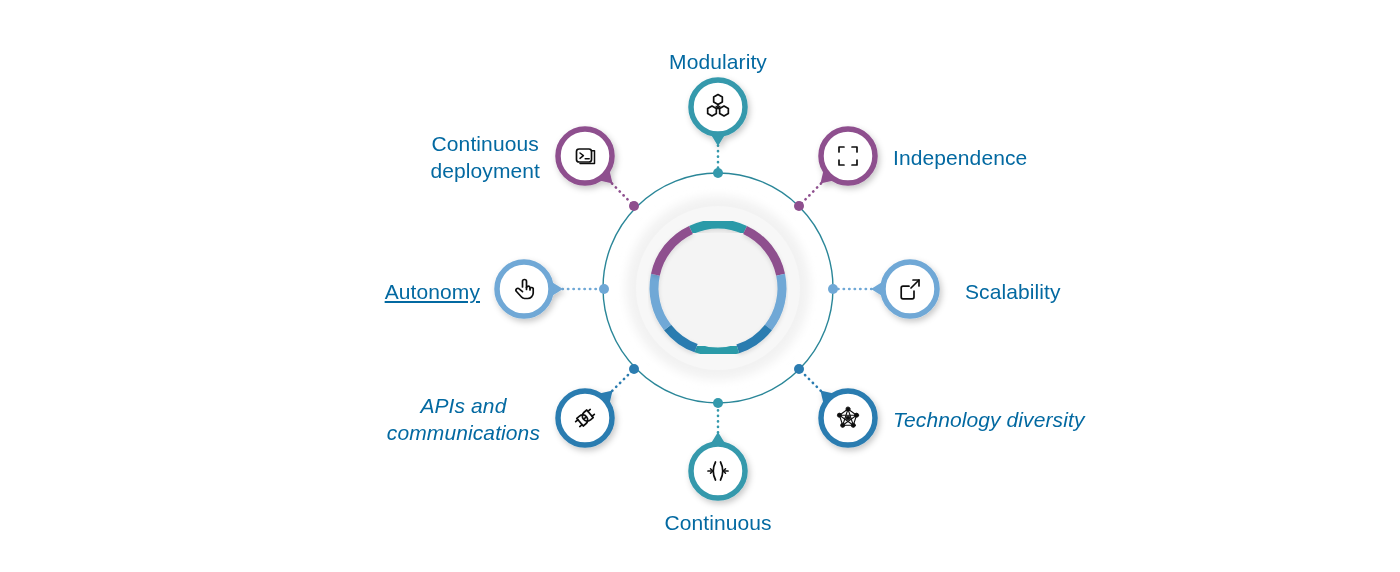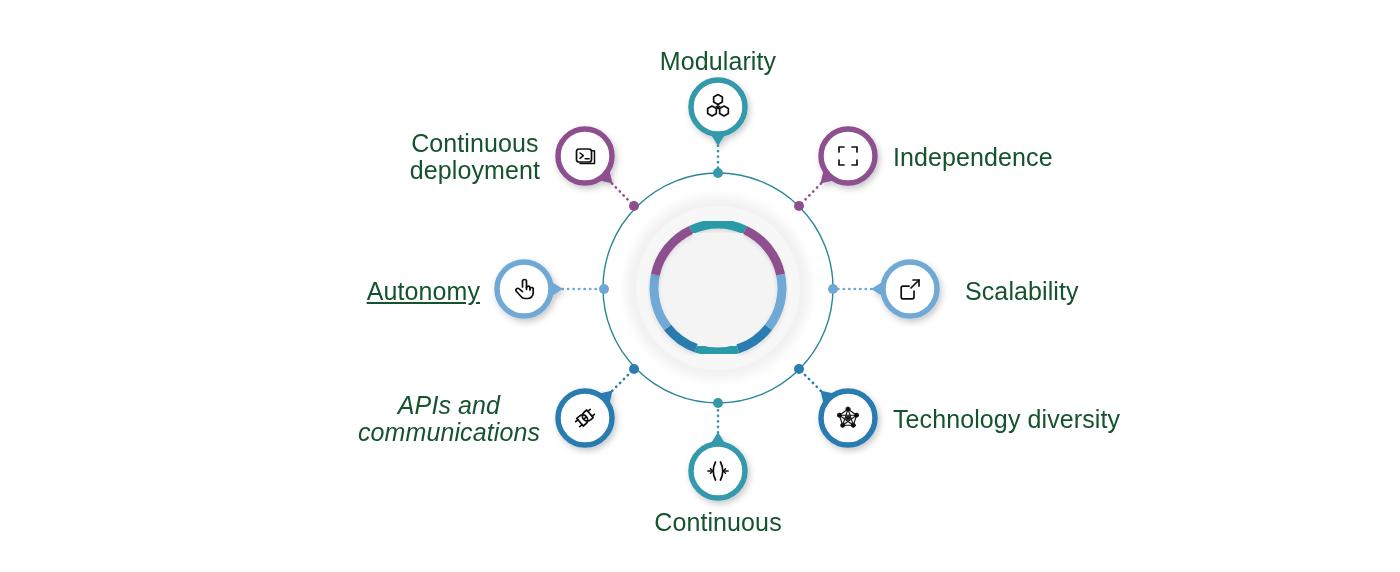--- a/index.html
+++ b/index.html
@@ -7,22 +7,22 @@
     width:1400px;height:572px;
     background:#ffffff;
     font-family:"Liberation Sans", sans-serif;
     overflow:hidden;
   }
   #stage{position:relative;width:1400px;height:572px;}
   #diagram{position:absolute;left:0;top:0;width:1400px;height:572px;}
 
   .node-label{
     position:absolute;
-    color:#14532d;
-    font-size:25px;
+    color:#0369a1;
+    font-size:21px;
     line-height:27px;
     font-family:"Liberation Sans", sans-serif;
     white-space:pre-line;
     letter-spacing:.1px;
   }
   .lbl-right{text-align:left;}
   .lbl-left{text-align:center;}
   .lbl-center{text-align:center;}
 </style>
 </head>
@@ -195,21 +195,21 @@
         <circle cx="634" cy="369" r="5" fill="#2b7cb0"></circle>
         <circle cx="604" cy="289" r="5" fill="#6fa8d6"></circle>
         <circle cx="634" cy="206" r="5" fill="#8e4f8e"></circle>
       </g>
   </svg>
 
   <div id="label-layer">
       <div class="node-label lbl-center" style="left: 568px; width: 300px; top: 48px;">Modularity</div>
       <div class="node-label lbl-right" style="left: 893px; top: 144px; text-align: right;">Independence</div>
       <div class="node-label lbl-right" style="left: 955px; top: 278px; margin-left: 10px;">Scalability</div>
-      <div class="node-label lbl-right" style="left: 893px; top: 406px;">Technology diversity</div>
+      <div class="node-label lbl-right" style="left: 893px; top: 406px; font-style: italic;">Technology diversity</div>
       <div class="node-label lbl-center" style="left: 568px; width: 300px; top: 509px;">Continuous</div>
       <div class="node-label lbl-left" style="right: 860px; top: 392px; font-style: italic;">APIs and
 communications</div>
       <div class="node-label lbl-left" style="right: 920px; top: 278px; text-decoration: underline;">Autonomy</div>
       <div class="node-label lbl-left" style="right: 860px; top: 130px;">Continuous
 deployment</div>
     </div>
 </div>
 
 </body></html>

